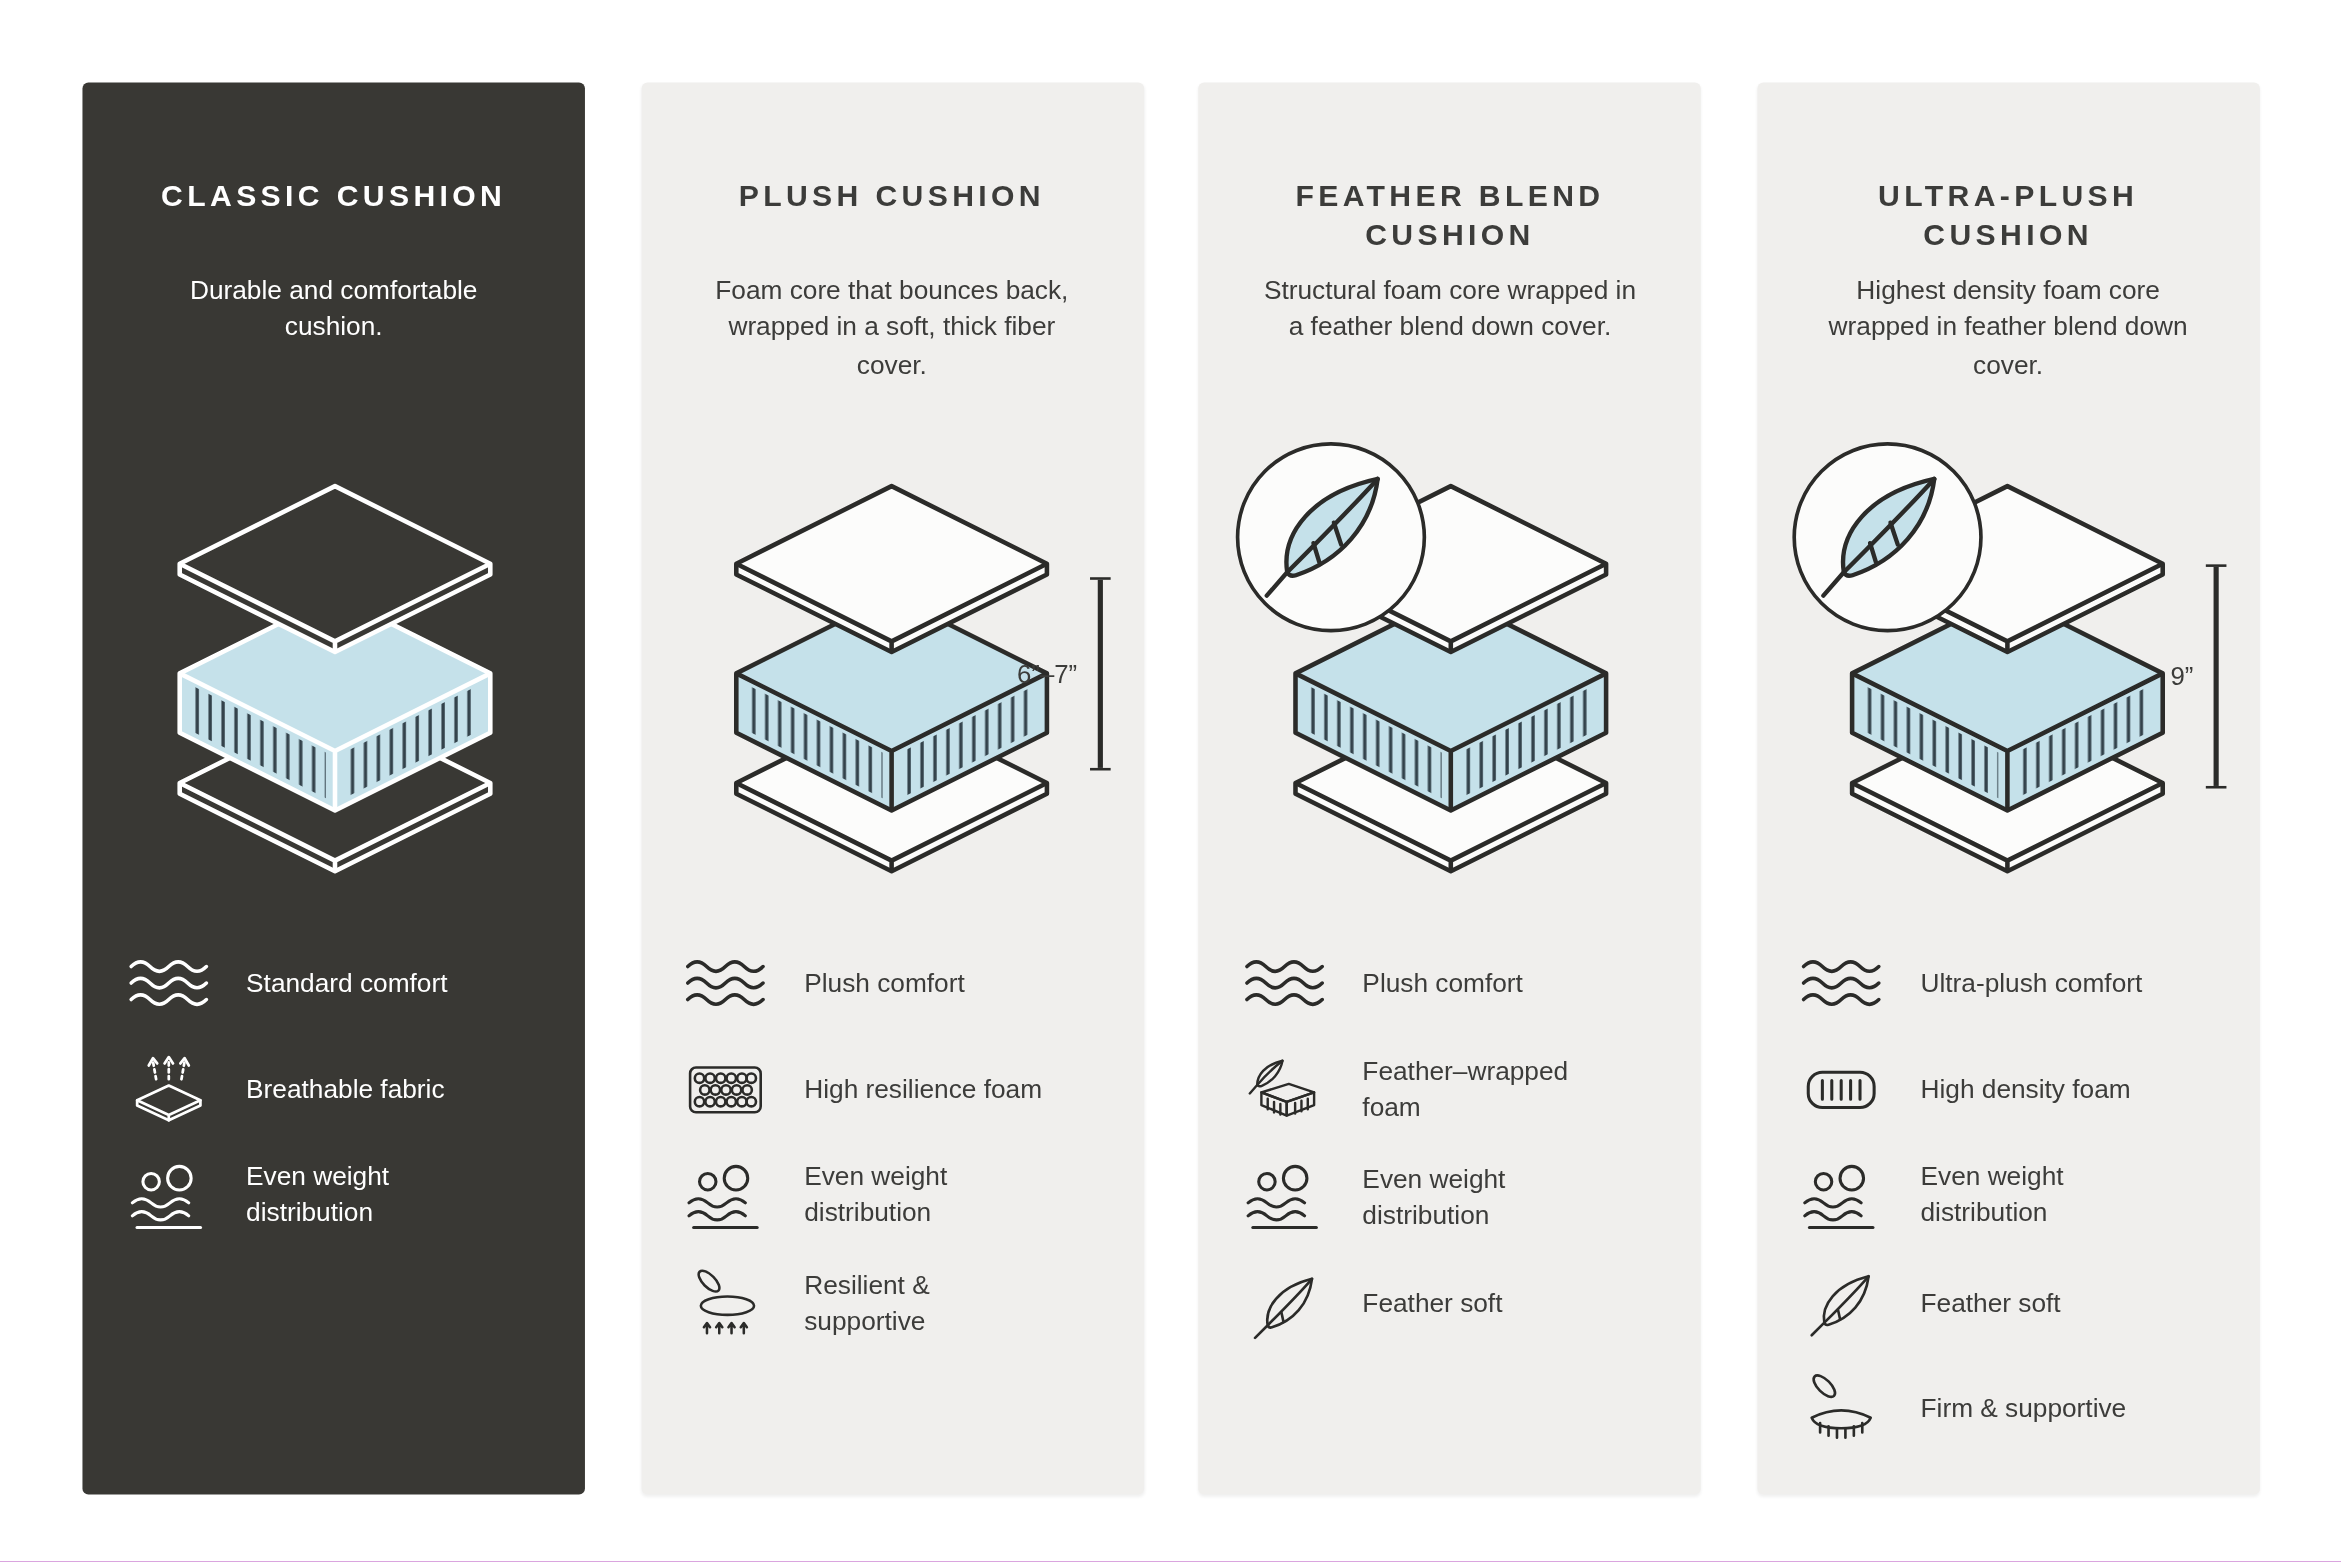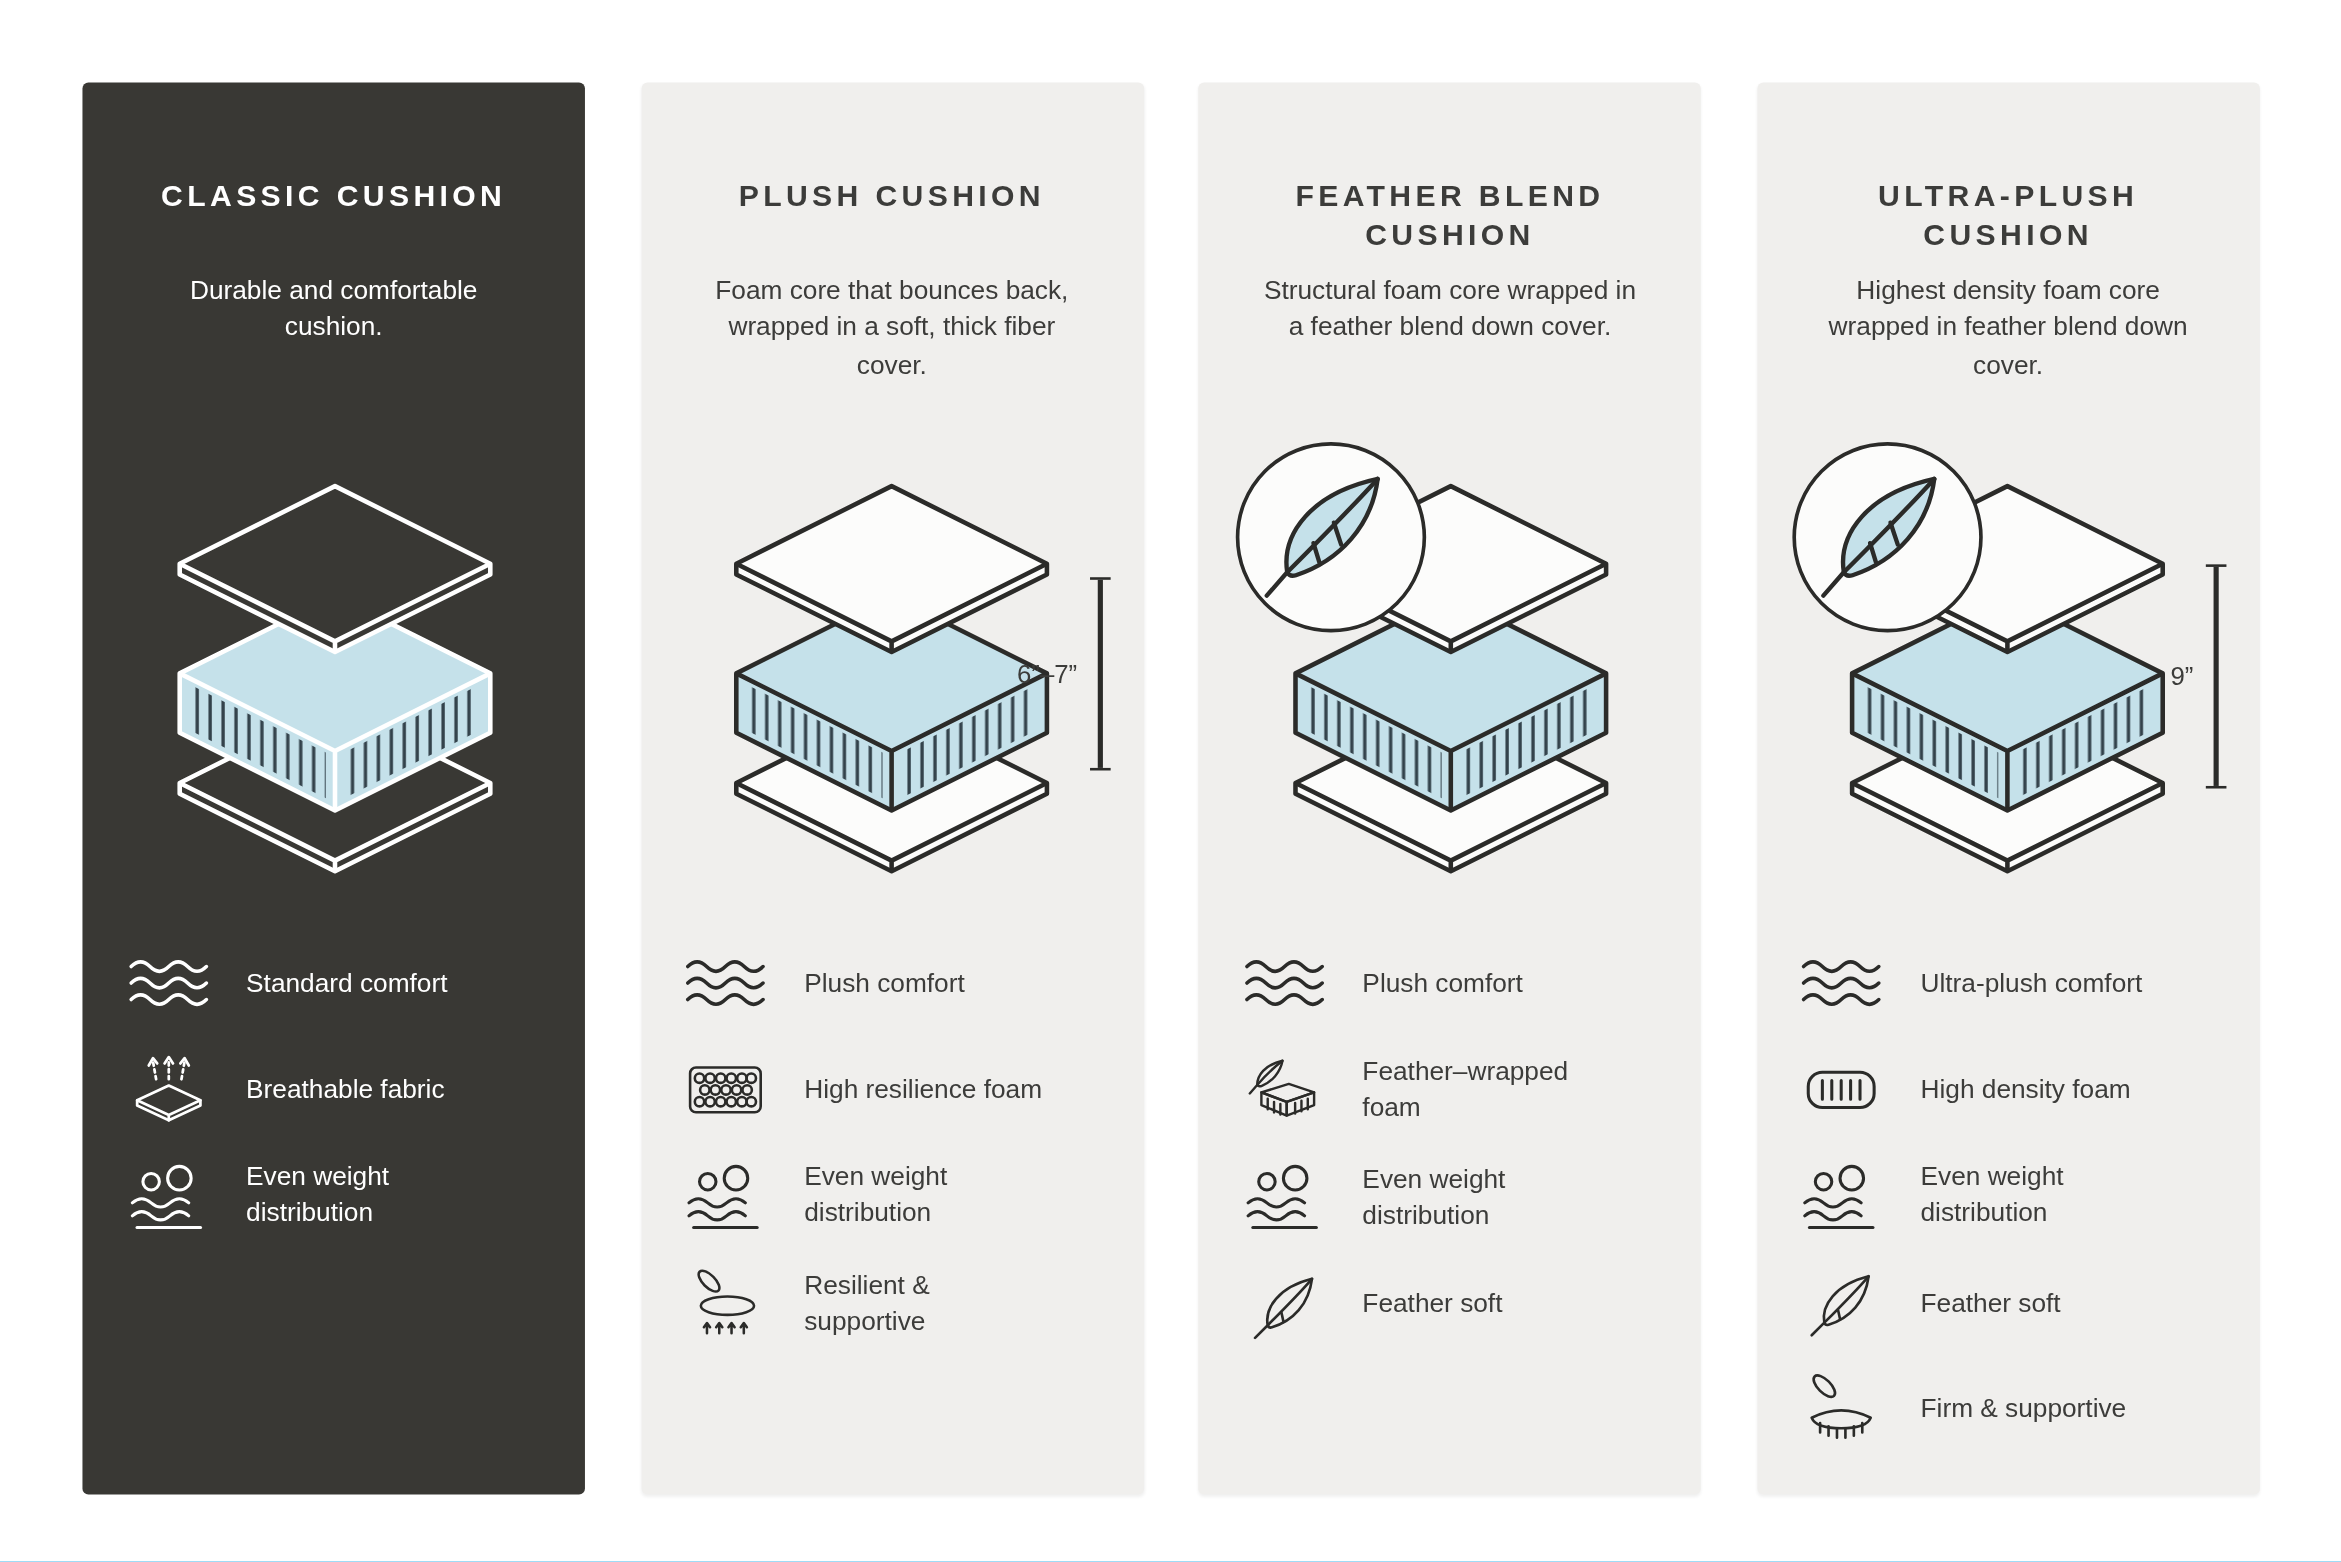--- a/index.html
+++ b/index.html
@@ -1,16 +1,16 @@
 <!DOCTYPE html>
 <html style="font-size:9.3px"><head>
 <meta charset="utf-8">
 <style>
   html,body{margin:0;padding:0;background:#ffffff;}
-  .viewport{width:2342px;height:1562px;background:#0ea5e9;overflow:hidden;}
+  .viewport{width:2342px;height:1562px;background:#a21caf;overflow:hidden;}
   .canvas{width:909px;height:606px;background:#ffffff;position:relative;
           transform:scale(2.5769);transform-origin:0 0;
           font-family:"Liberation Sans","DejaVu Sans",sans-serif;}
   .panels{position:absolute;left:32px;top:32px;display:flex;gap:21.6px;}
   .panel{width:195px;height:548px;border-radius:2.3px;box-sizing:border-box;
          padding-top:36px;display:flex;flex-direction:column;align-items:center;}
   .panel.dark{background:#393834;color:#ffffff;--line:#ffffff;--slab-fill:#393834;}
   .panel.light{background:#f0efed;color:#3c3c3a;--line:#2b2b29;--slab-fill:#fcfcfb;
                box-shadow:0 0.6px 1.2px rgba(0,0,0,0.06);}
   .panel-title{margin:0;font-size:11.7px;font-weight:bold;letter-spacing:1.7px;

